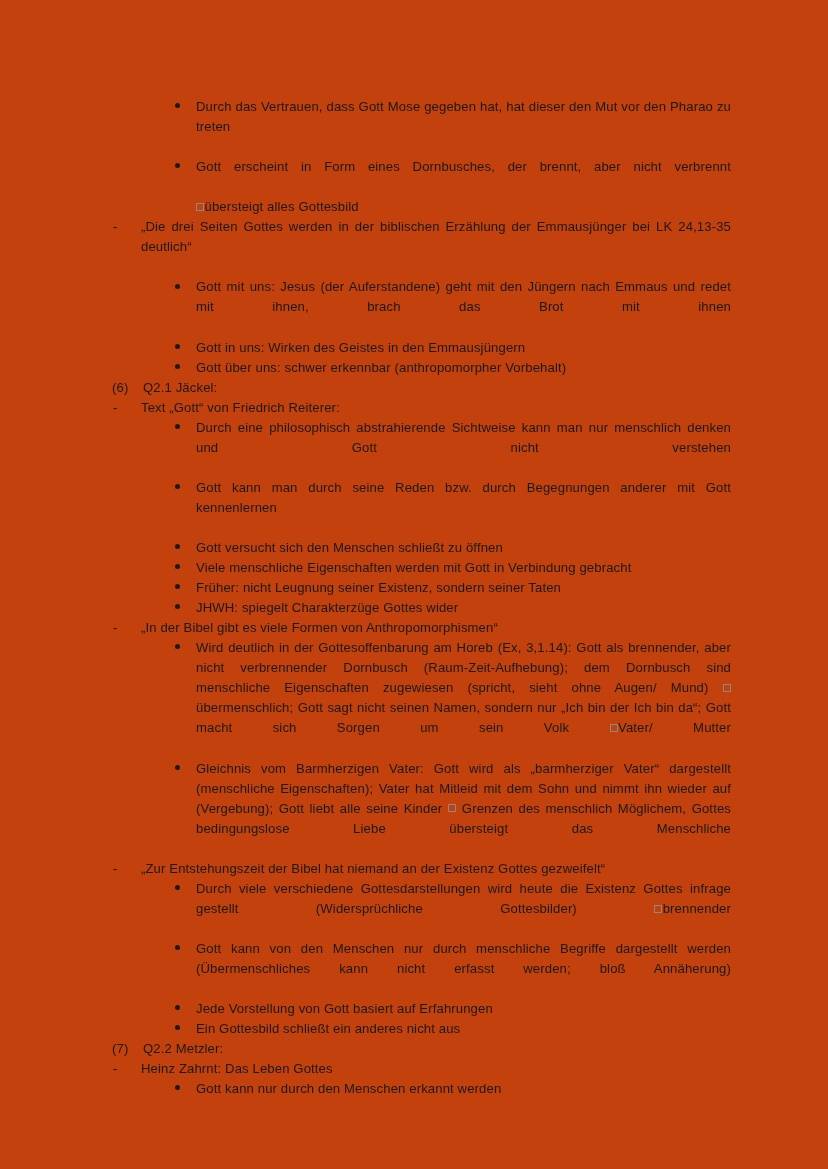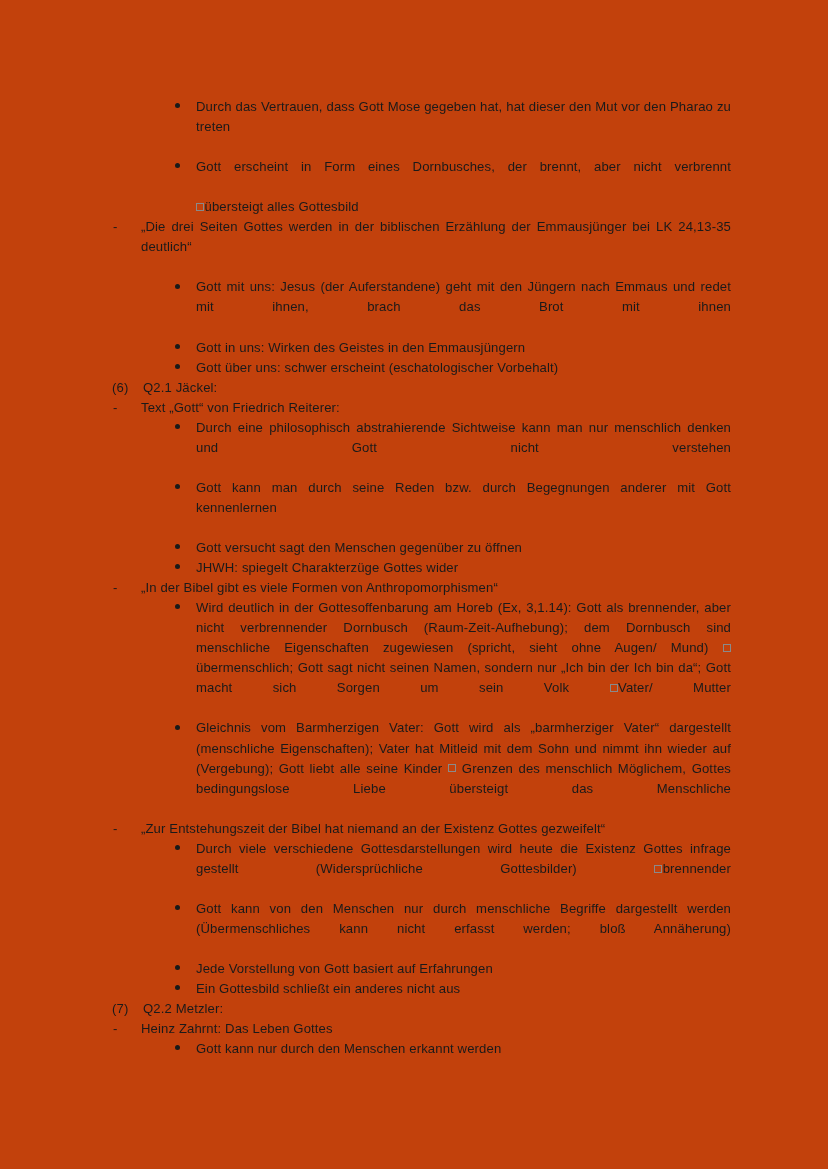--- a/index.html
+++ b/index.html
@@ -135,41 +135,49 @@
       <div class="row lvl-bullet">
         <span class="marker"><span class="dot"></span></span>
         <div class="body">Gott mit uns: Jesus (der Auferstandene) geht mit den Jüngern nach Emmaus und redet mit ihnen, brach das Brot mit ihnen</div>
       </div>
       <div class="row lvl-bullet">
         <span class="marker"><span class="dot"></span></span>
         <div class="body nojust">Gott in uns: Wirken des Geistes in den Emmausjüngern</div>
       </div>
       <div class="row lvl-bullet">
         <span class="marker"><span class="dot"></span></span>
-        <div class="body nojust">Gott über uns: schwer erscheint (eschatologischer Vorbehalt)</div>
+        <div class="body nojust">Gott über uns: schwer erkennbar (anthropomorpher Vorbehalt)</div>
       </div>
       <div class="row lvl-num">
         <span class="marker">(6)</span>
         <div class="body nojust">Q2.1 Jäckel:</div>
       </div>
       <div class="row lvl-dash">
         <span class="marker">-</span>
         <div class="body nojust">Text „Gott“ von Friedrich Reiterer:</div>
       </div>
       <div class="row lvl-bullet">
         <span class="marker"><span class="dot"></span></span>
         <div class="body">Durch eine philosophisch abstrahierende Sichtweise kann man nur menschlich denken und Gott nicht verstehen</div>
       </div>
       <div class="row lvl-bullet">
         <span class="marker"><span class="dot"></span></span>
         <div class="body">Gott kann man durch seine Reden bzw. durch Begegnungen anderer mit Gott kennenlernen</div>
       </div>
       <div class="row lvl-bullet">
         <span class="marker"><span class="dot"></span></span>
-        <div class="body nojust">Gott versucht sagt den Menschen gegenüber zu öffnen</div>
+        <div class="body nojust">Gott versucht sich den Menschen schließt zu öffnen</div>
+      </div>
+      <div class="row lvl-bullet">
+        <span class="marker"><span class="dot"></span></span>
+        <div class="body nojust">Viele menschliche Eigenschaften werden mit Gott in Verbindung gebracht</div>
+      </div>
+      <div class="row lvl-bullet">
+        <span class="marker"><span class="dot"></span></span>
+        <div class="body nojust">Früher: nicht Leugnung seiner Existenz, sondern seiner Taten</div>
       </div>
       <div class="row lvl-bullet">
         <span class="marker"><span class="dot"></span></span>
         <div class="body nojust">JHWH: spiegelt Charakterzüge Gottes wider</div>
       </div>
       <div class="row lvl-dash">
         <span class="marker">-</span>
         <div class="body nojust">„In der Bibel gibt es viele Formen von Anthropomorphismen“</div>
       </div>
       <div class="row lvl-bullet">

